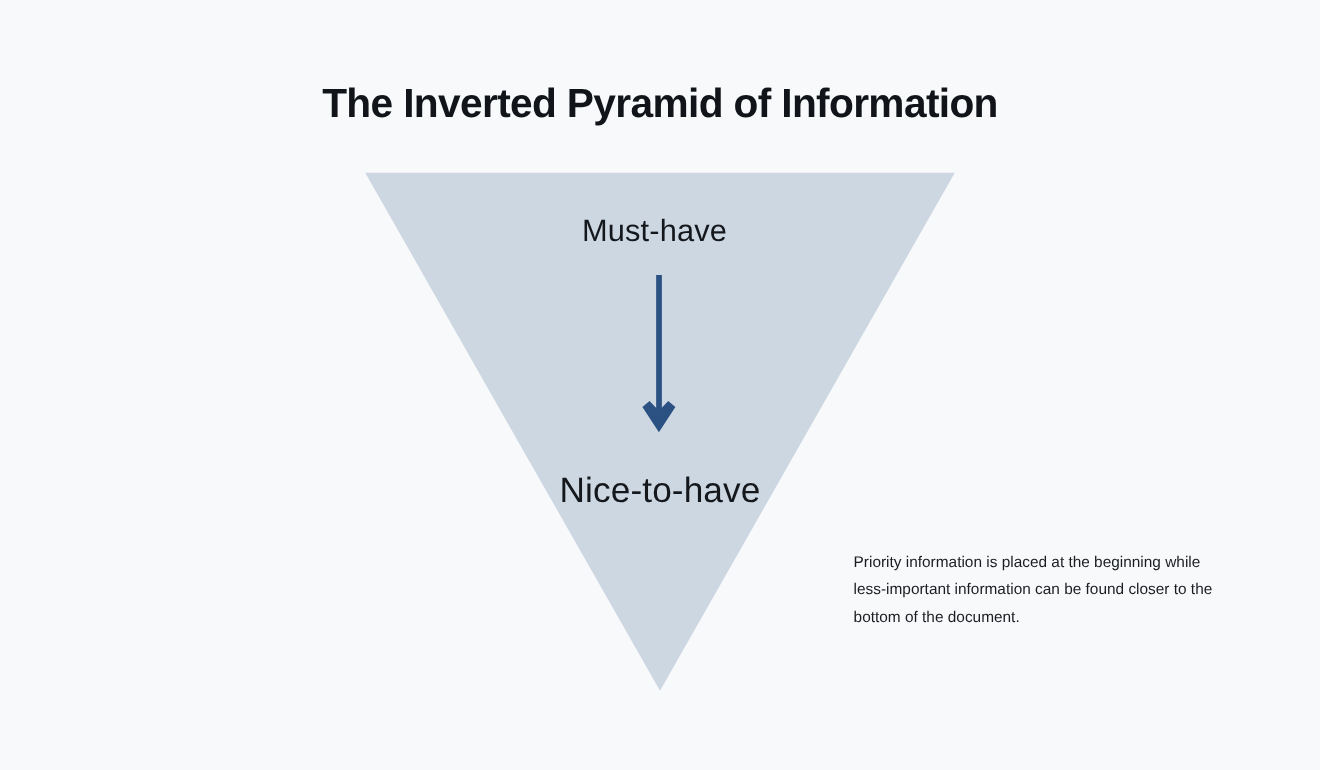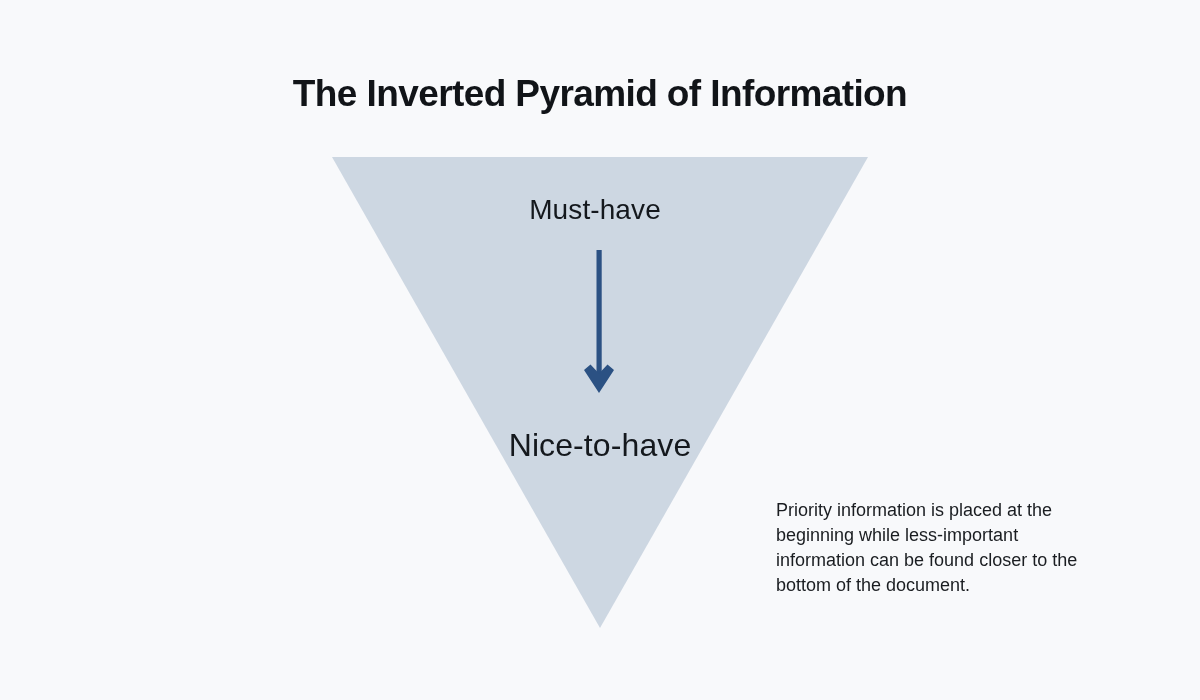--- a/index.html
+++ b/index.html
@@ -78,21 +78,21 @@
     letter-spacing: 0.1px;
   }
 
   
   #caption {
     position: absolute;
     left: 776px;
     top: 498px;
     width: 335px;
     font-family: "Liberation Sans", "DejaVu Sans", sans-serif;
-    font-size: 18px;
+    font-size: 14px;
     line-height: 25px;
     color: #1A1D21;
     text-align: left;
   }
 </style>
 </head>
 <body>
 
 <div id="canvas">
 

